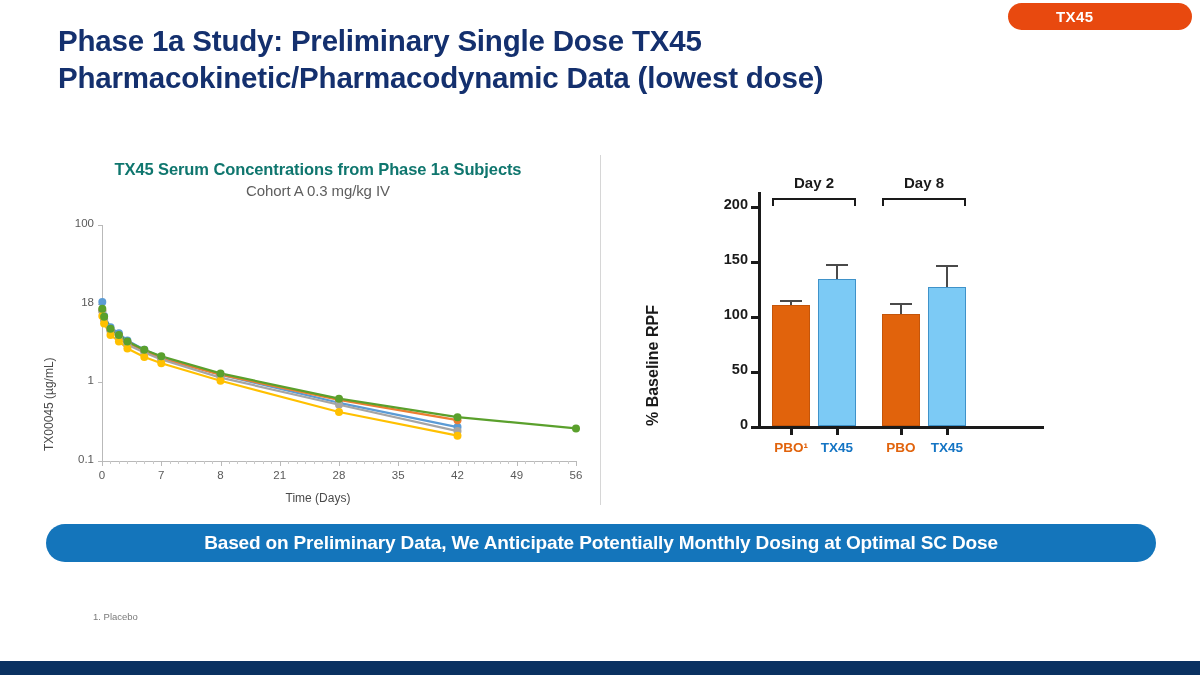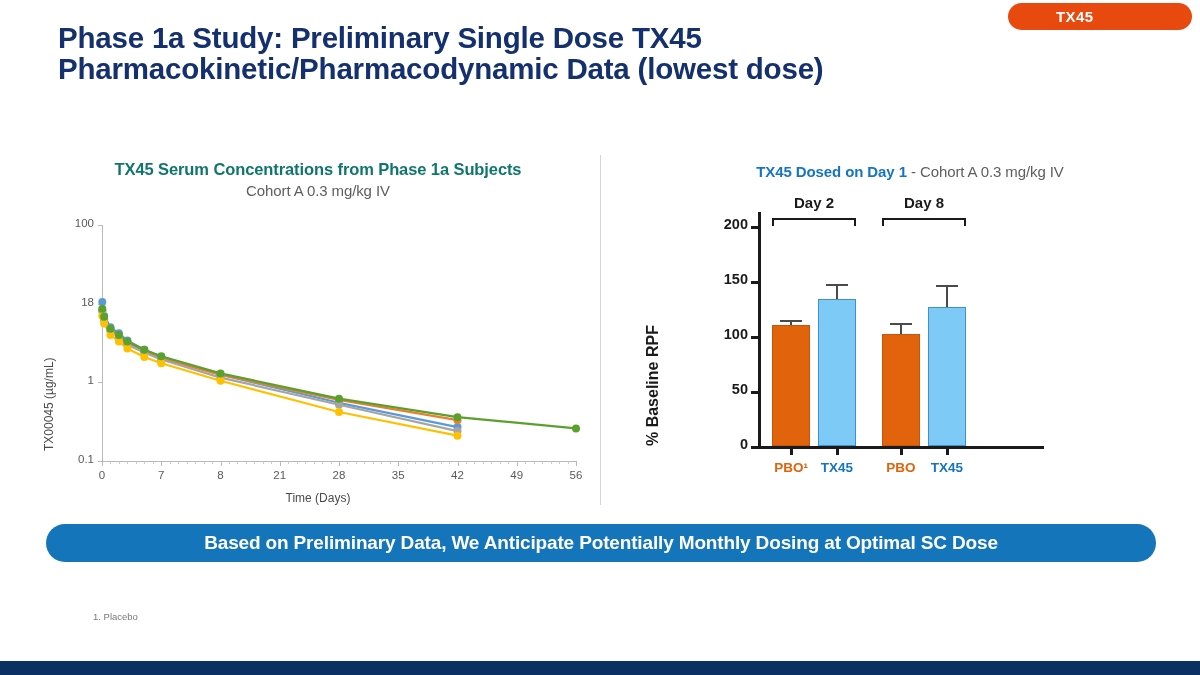--- a/index.html
+++ b/index.html
@@ -24,21 +24,21 @@
   }
   .badge-num {
     color: #ffffff; font-size: 12px; font-weight: bold;
     margin-left: auto; margin-right: 18px; margin-top: 36px;
   }
 
   
   .title {
     position: absolute; left: 58px; top: 22px; width: 1000px;
     color: #14306e; font-size: 29.5px; font-weight: bold;
-    line-height: 31px; letter-spacing: -.2px;
+    line-height: 37px; letter-spacing: -.2px;
   }
 
   
   .panel-title {
     font-size: 16.5px; font-weight: bold; color: #0f766e;
     text-align: center; letter-spacing: -.1px;
   }
   .panel-sub {
     font-size: 15px; color: #5e5e5e; text-align: center;
     margin-top: 3px; letter-spacing: -.1px;
@@ -259,23 +259,20 @@
           <circle cx="125.3" cy="143.2" r="4" fill="#5aa02c"></circle>
           <circle cx="184.5" cy="160.4" r="4" fill="#5aa02c"></circle>
           <circle cx="303.0" cy="185.7" r="4" fill="#5aa02c"></circle>
           <circle cx="421.5" cy="204.2" r="4" fill="#5aa02c"></circle>
           <circle cx="540.0" cy="215.4" r="4" fill="#5aa02c"></circle>
         </svg>
       </div>
   </div>
 
   <div id="right-panel">
-    <div class="panel-sub">
-      <span class="sub-hl">TX45 Dosed on Day 1</span><span> - Cohort A 0.3 mg/kg IV</span>
-    </div>
     <div id="rpf" class="chart-wrap">
         <div class="rpf-axisline" style="left:118px;top:16px;width:2.5px;height:234px;"></div>
         <div class="rpf-axisline" style="left:118px;top:250px;width:286px;height:2.5px;"></div>
         <div class="rpf-ytick" style="left:74px;top:240px;">0</div>
         <div class="rpf-axisline" style="left:111px;top:250px;width:7px;height:2.5px;"></div>
         <div class="rpf-ytick" style="left:74px;top:185px;">50</div>
         <div class="rpf-axisline" style="left:111px;top:195px;width:7px;height:2.5px;"></div>
         <div class="rpf-ytick" style="left:74px;top:130px;">100</div>
         <div class="rpf-axisline" style="left:111px;top:140px;width:7px;height:2.5px;"></div>
         <div class="rpf-ytick" style="left:74px;top:75px;">150</div>

